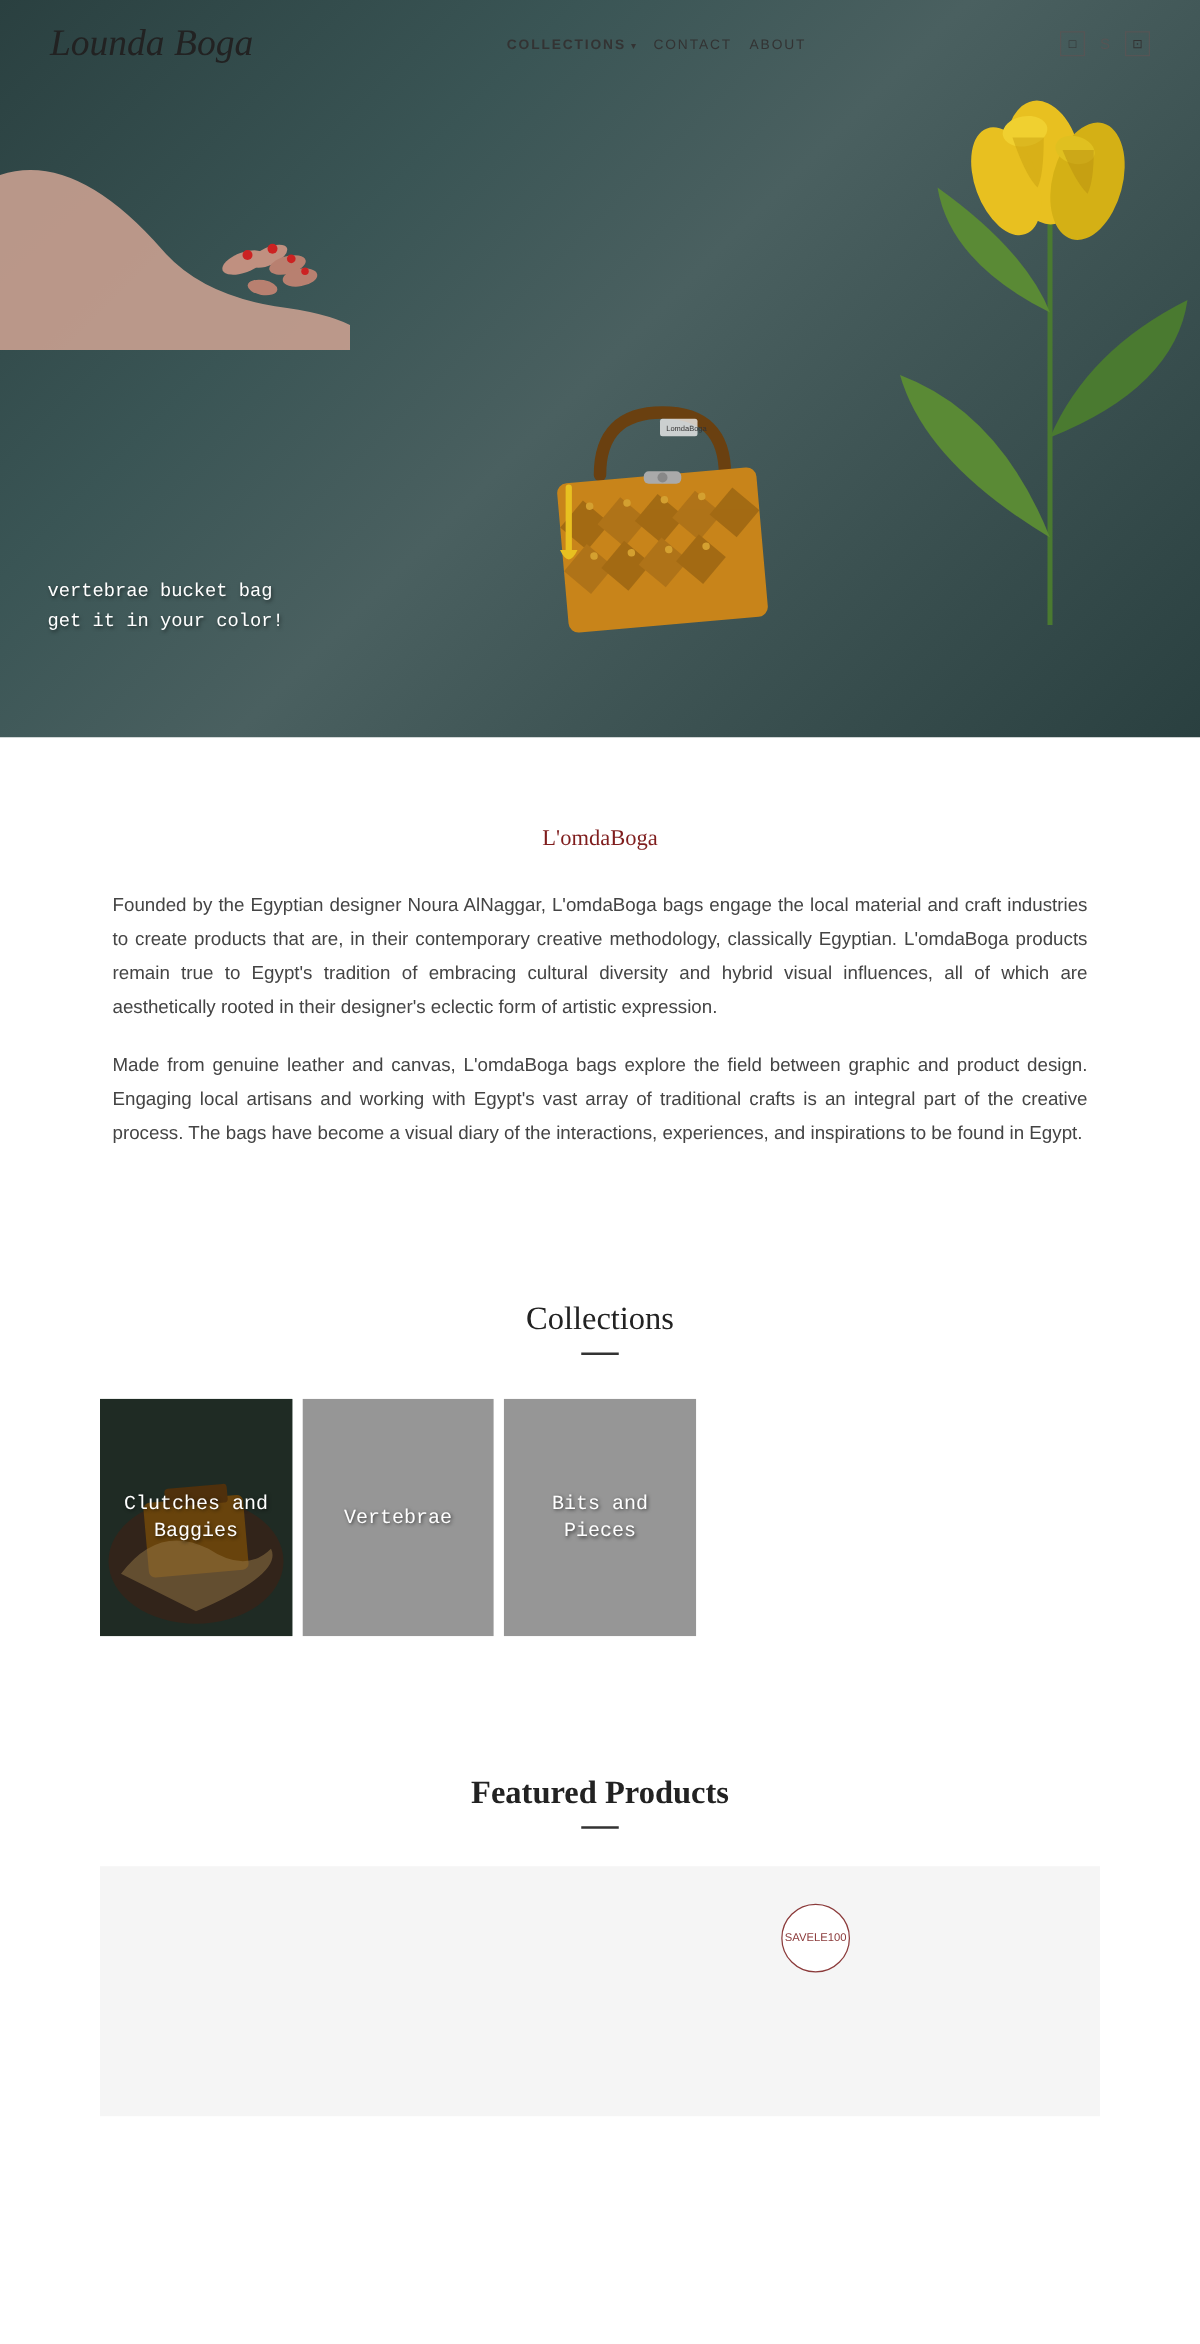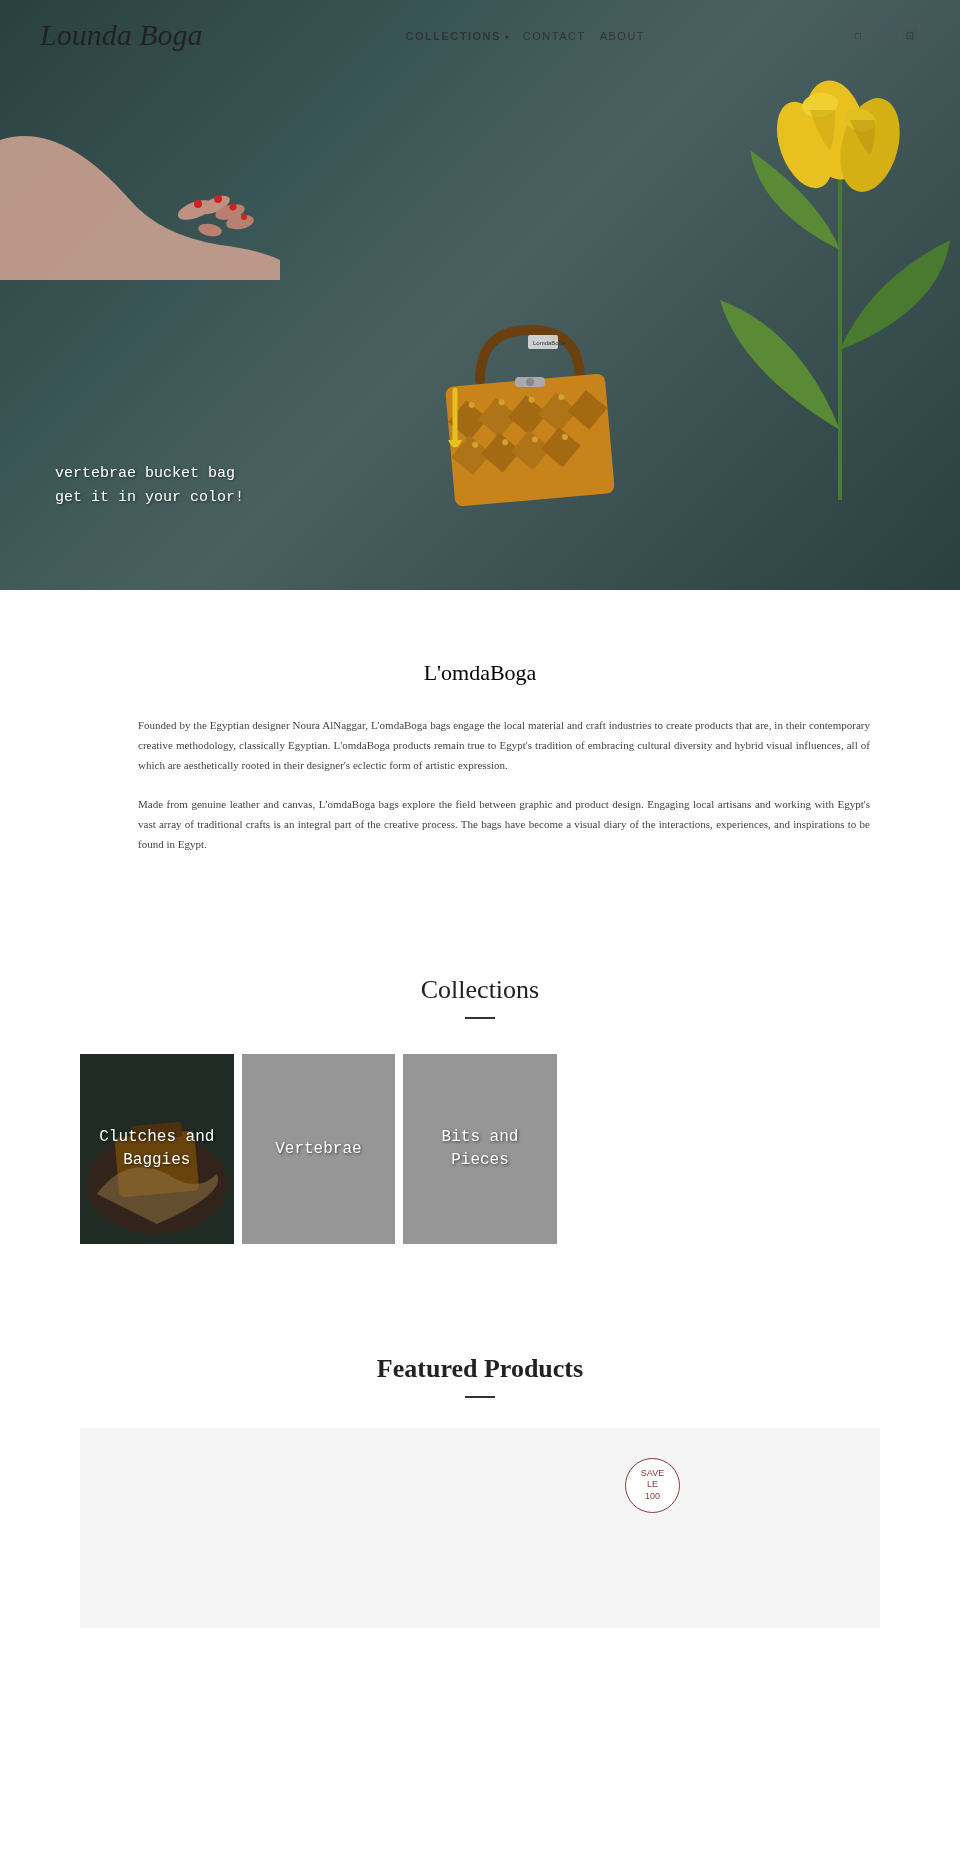--- a/index.html
+++ b/index.html
@@ -88,49 +88,48 @@
       bottom: 100px;
       left: 50%;
       transform: translateX(-30%);
       width: 200px;
       height: 180px;
     }
     
     .hero-text {
       position: absolute;
       bottom: 80px;
-      left: 55px;
+      left: 38px;
       color: #fff;
       font-family: 'Courier New', monospace;
       font-size: 15px;
       line-height: 1.6;
       text-shadow: 1px 1px 3px rgba(0,0,0,0.5);
     }
 
     
     .about-section {
       padding: 70px 90px 60px;
       text-align: center;
       max-width: 960px;
     }
     .about-title {
       font-family: Georgia, serif;
-      font-size: 22px;
+      font-size: 18px;
       font-weight: normal;
       margin-bottom: 30px;
-      color: #000000;
+      color: #7f1d1d;
     }
     .about-text {
-      font-family: Liberation Serif, serif;
-      font-size: 11px;
+      font-family: Liberation Sans, sans-serif;
+      font-size: 15px;
       line-height: 1.8;
       color: #444;
       text-align: justify;
       margin-bottom: 20px;
-      margin-left: 48px;
     }
 
     
     .collections-section {
       padding: 40px 80px 50px;
       text-align: center;
     }
     .collections-title {
       font-family: Georgia, serif;
       font-size: 26px;
@@ -222,21 +221,21 @@
       position: absolute;
       right: 200px;
       top: 30px;
       width: 55px;
       height: 55px;
       border: 1.5px solid #8B3A3A;
       border-radius: 50%;
       display: flex;
       align-items: center;
       justify-content: center;
-      flex-direction: column;
+      flex-direction: row;
       font-family: Arial, sans-serif;
       font-size: 9px;
       color: #8B3A3A;
       text-align: center;
       line-height: 1.3;
       background: #fff;
     }
 
     
     .leaf-group {

